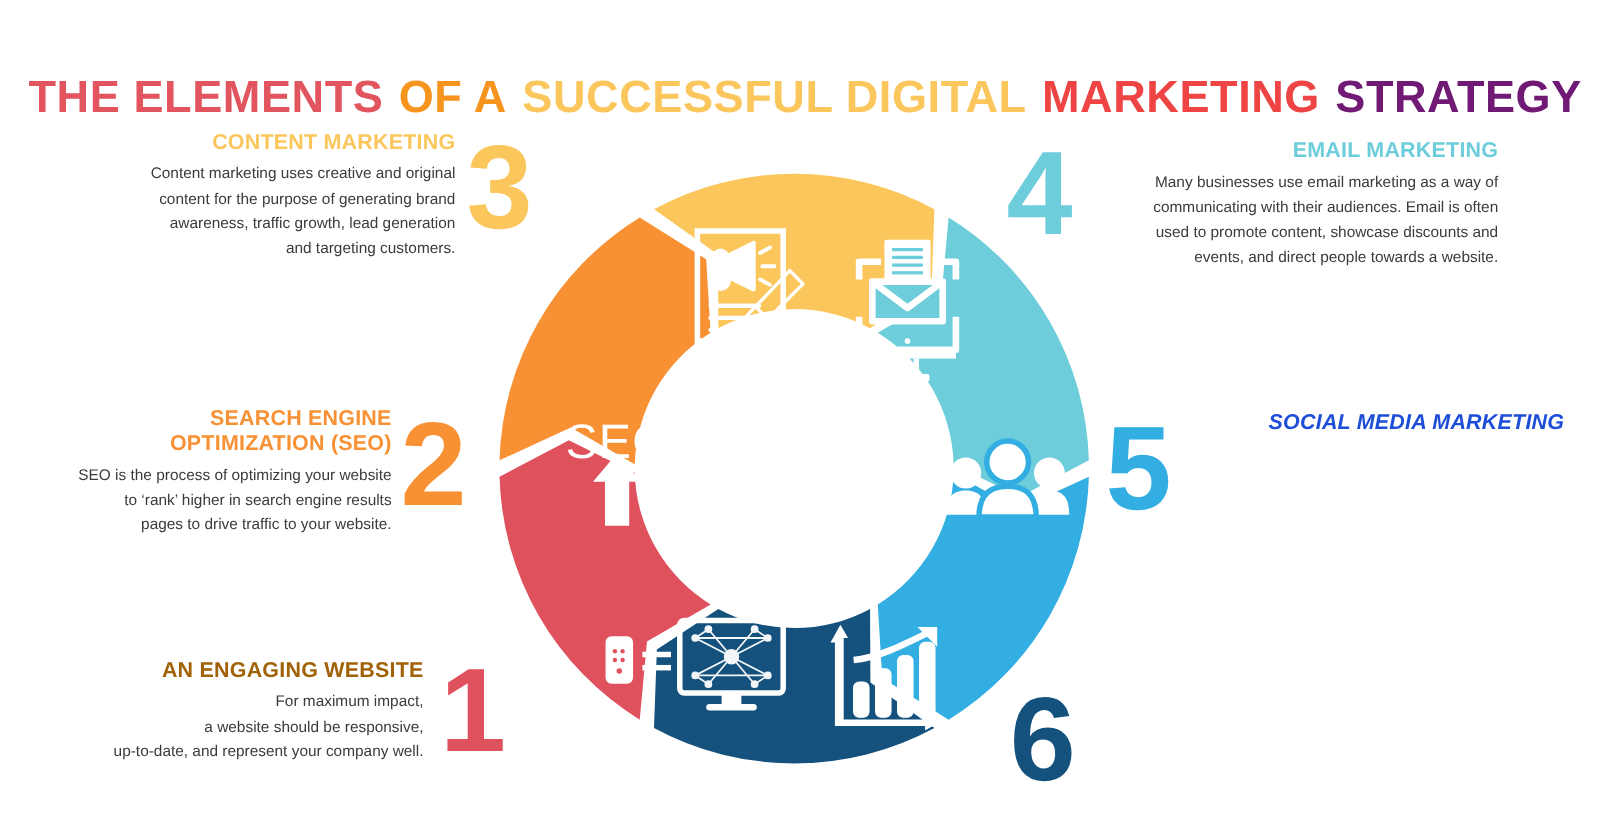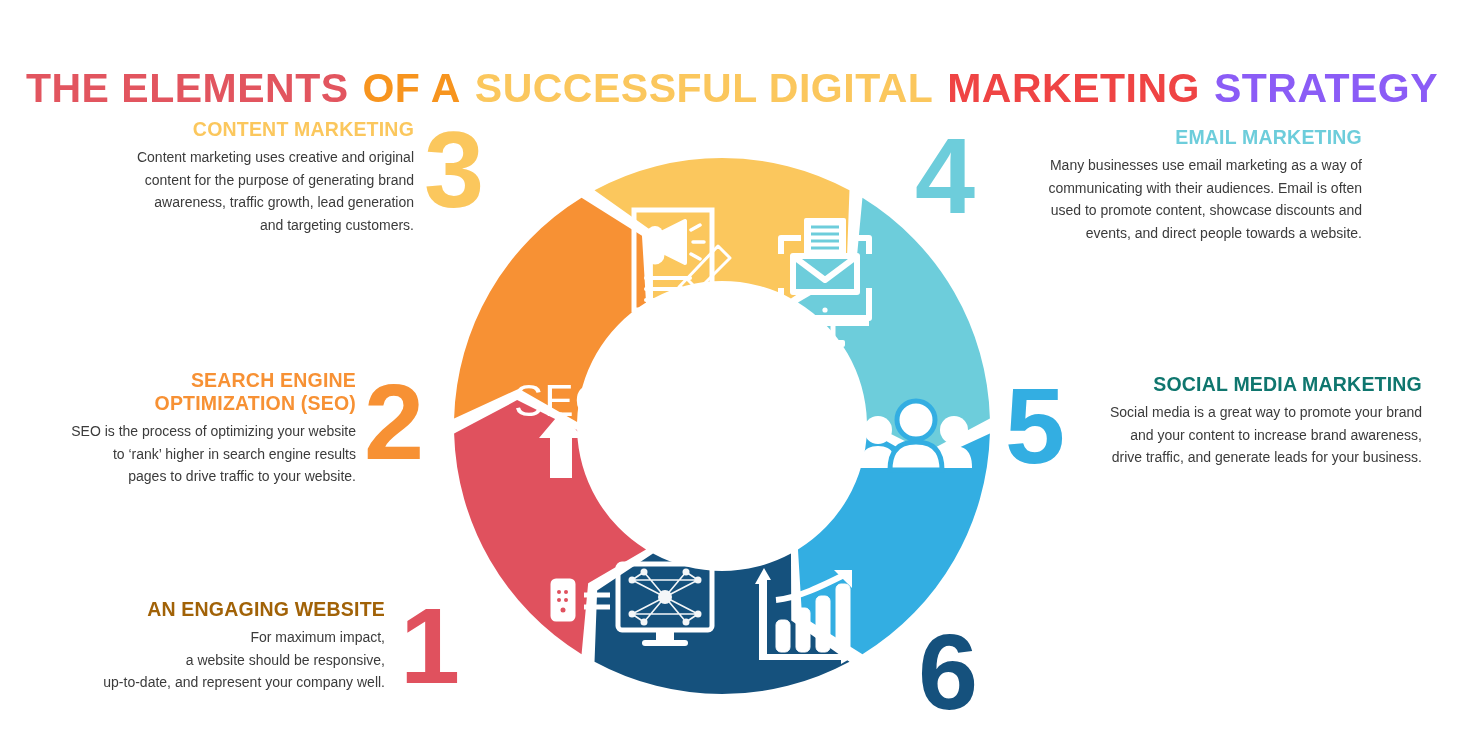--- a/index.html
+++ b/index.html
@@ -80,21 +80,21 @@
   }
 </style>
 </head>
 <body>
 
 <h1 id="main-title">
   <span style="color:#E2555F">THE ELEMENTS</span>
   <span style="color:#F7941E">OF A</span>
   <span style="color:#FBC75D">SUCCESSFUL DIGITAL</span>
   <span style="color:#ef4444">MARKETING</span>
-  <span style="color:#8b5cf6">STRATEGY</span>
+  <span style="color:#701a75">STRATEGY</span>
 </h1>
 
 <div class="block left" style="left:96px; top:118px; width:318px;">
   <p class="block-heading" style="color:#FBC75D;">CONTENT MARKETING</p>
   <p class="block-body">
     <span>Content marketing uses creative and original</span><br>
     <span>content for the purpose of generating brand</span><br>
     <span>awareness, traffic growth, lead generation</span><br>
     <span>and targeting customers.</span>
   </p>
@@ -130,26 +130,21 @@
   <p class="block-body">
     <span>Many businesses use email marketing as a way of</span><br>
     <span>communicating with their audiences. Email is often</span><br>
     <span>used to promote content, showcase discounts and</span><br>
     <span>events, and direct people towards a website.</span>
   </p>
 </div>
 
 <div class="bignum" style="left:1005px; top:372px; color:#33AEE2;">5</div>
 <div class="block right" style="left:1072px; top:373px; width:350px;">
-  <p class="block-heading" style="color:#0f766e;">SOCIAL MEDIA MARKETING</p>
-  <p class="block-body">
-    <span>Social media is a great way to promote your brand</span><br>
-    <span>and your content to increase brand awareness,</span><br>
-    <span>drive traffic, and generate leads for your business.</span>
-  </p>
+  <p class="block-heading" style="color:#1d4ed8;font-style:italic;">SOCIAL MEDIA MARKETING</p>
 </div>
 
 <div class="bignum" style="left:918px; top:618px; color:#15517D;">6</div>
 <div class="block right" style="left:993px; top:621px; width:380px;">
 </div>
 
 <div id="donut-wrap">
 <svg id="donut-svg" viewBox="0 0 540 548" xmlns="http://www.w3.org/2000/svg">
   <g id="ring-segments" transform="translate(270,274)">
 

